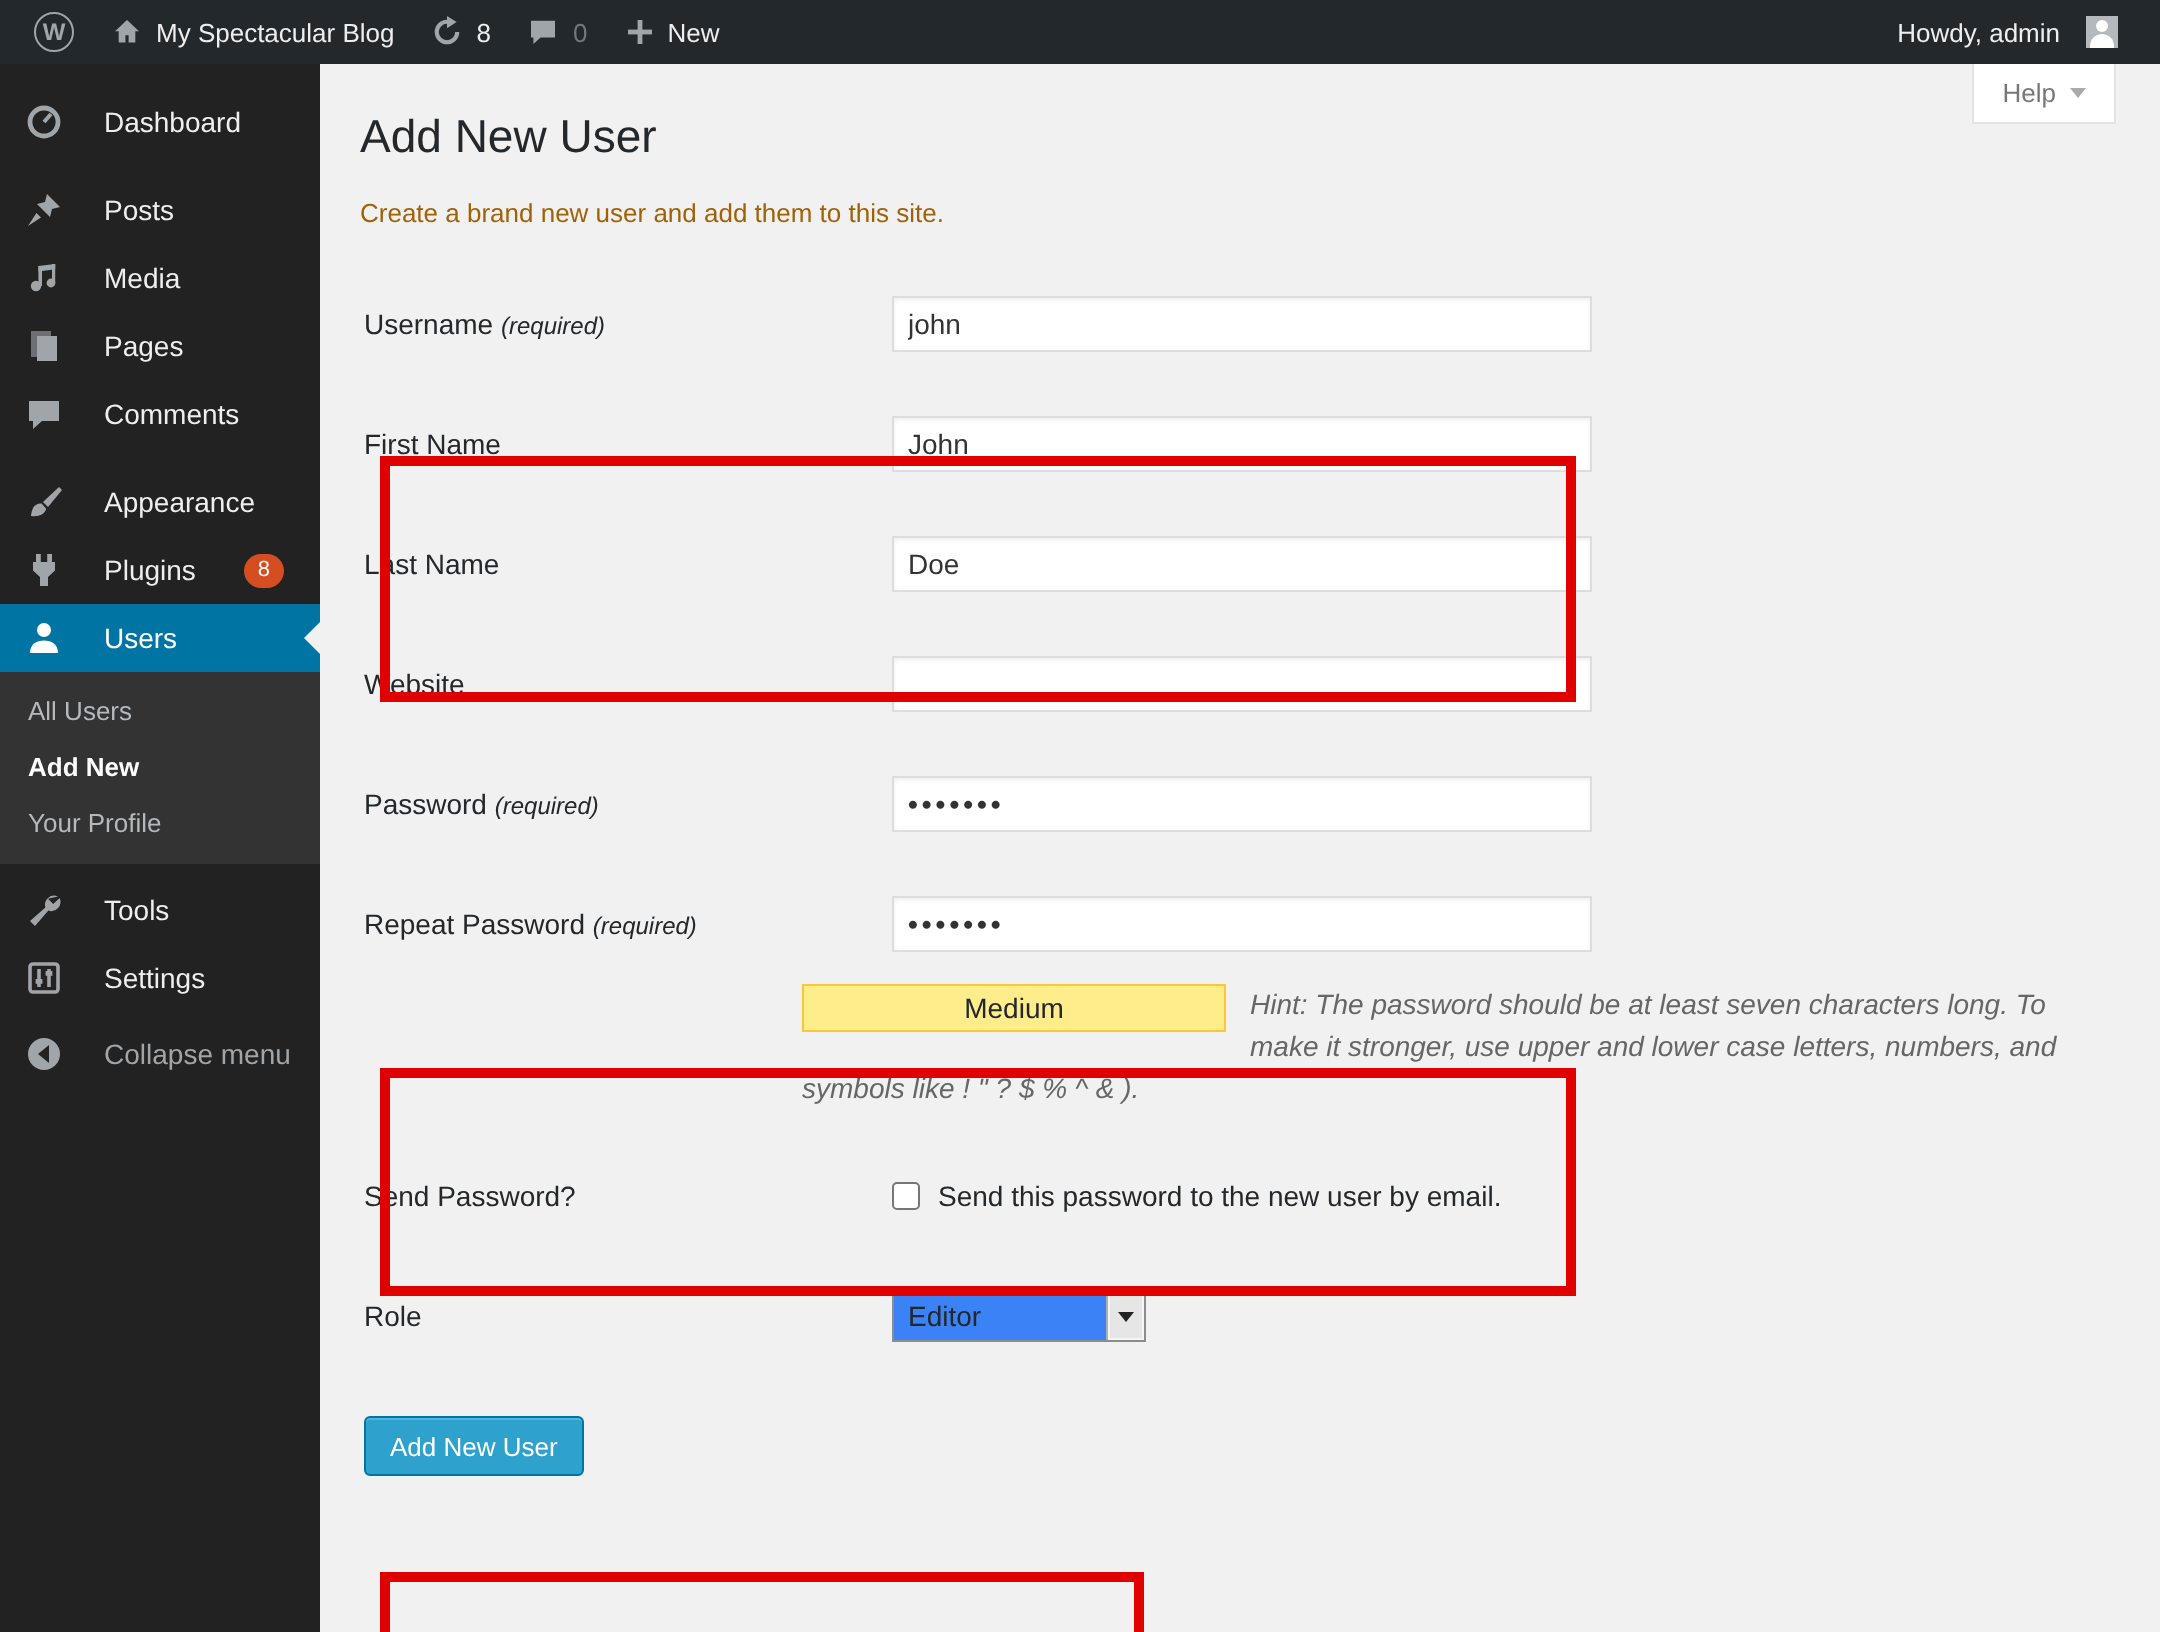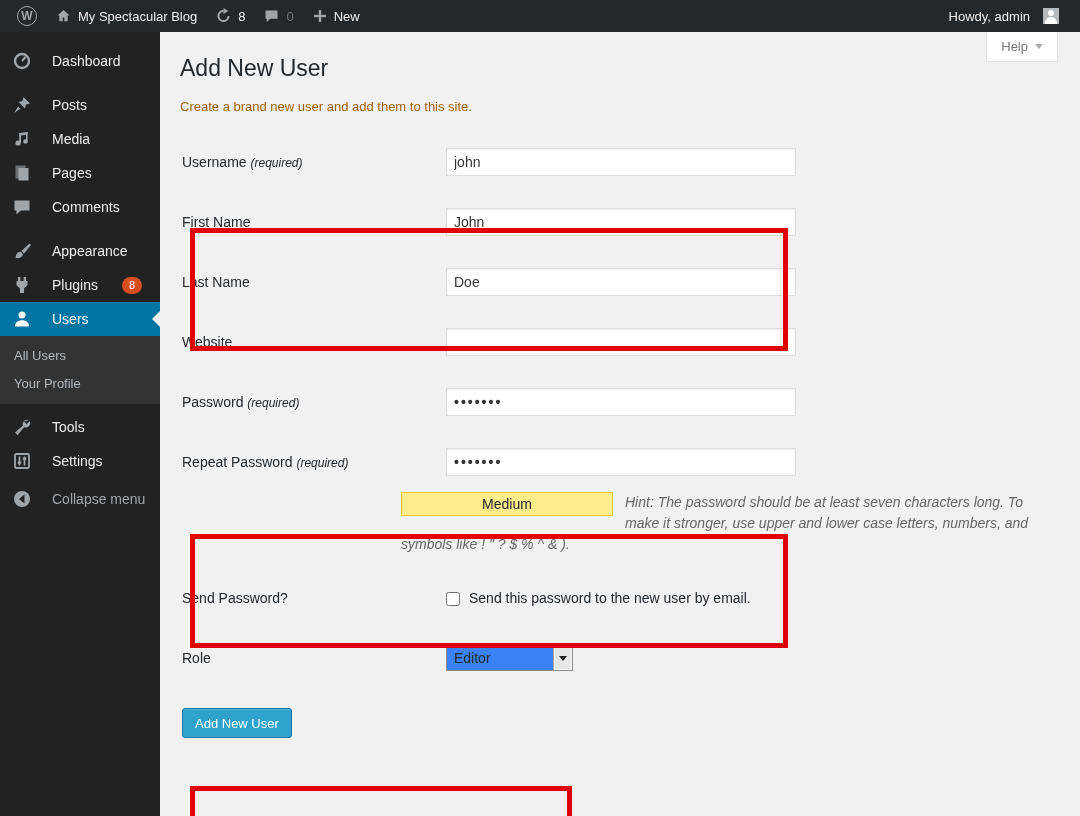--- a/index.html
+++ b/index.html
@@ -95,21 +95,21 @@
   .pw { font-size:14px; letter-spacing:2px; font-weight:bold; }
 
   .strength-row { margin-left:221px; max-width:648px; min-height:76px; }
   .strength-box {
     float:left; width:212px; height:24px; line-height:22px; text-align:center;
     background:#ffec8b; border:1px solid #ffc733; color:#23282d; font-size:14px;
     margin:0 12px 18px 0;
   }
   .pw-hint { font-style:italic; color:#666; font-size:14px; line-height:21px; }
 
-  .checkbox-wrap { display:flex; align-items:flex-end; gap:9px; font-size:14px; color:#23282d; }
+  .checkbox-wrap { display:flex; align-items:center; gap:9px; font-size:14px; color:#23282d; }
   .checkbox-wrap input { width:14px; height:14px; }
 
   .role-select {
     width:127px; height:26px; background:#3b82f6; border:1px solid #8d8d8d;
     display:flex; align-items:center; cursor:pointer; font-size:14px;
   }
   .role-value { flex:1; padding-left:7px; color:#23282d; }
   .select-btn {
     width:19px; height:24px; background:#e6e6e6; border-left:1px solid #adadad;
     display:flex; align-items:center; justify-content:center;
@@ -246,20 +246,21 @@
       <svg width="20" height="20" viewBox="0 0 20 20">
         <circle class="ico" cx="10" cy="6" r="3.5"></circle>
         <path class="ico" d="M3 17.5 c0-4.3 3.1-6.3 7-6.3 s7 2 7 6.3 z"></path>
       </svg>
       <span class="mi-label">Users</span>
       <span class="arrow-notch"></span>
     </div>
 
     <div class="submenu">
       <div class="submenu-item">All Users</div>
+      <div class="submenu-item current">Add New</div>
       <div class="submenu-item">Your Profile</div>
     </div>
 
     <div class="menu-item mt6">
       <svg width="20" height="20" viewBox="0 0 20 20">
         <path class="ico" d="M17 3.2 a4.6 4.6 0 0 0-6.3 5.6 L3 15.5 5.5 18 l6.7-7.7 a4.6 4.6 0 0 0 5.6-6.3 L14.6 7 12 4.4 z"></path>
       </svg>
       <span class="mi-label">Tools</span>
     </div>
 

